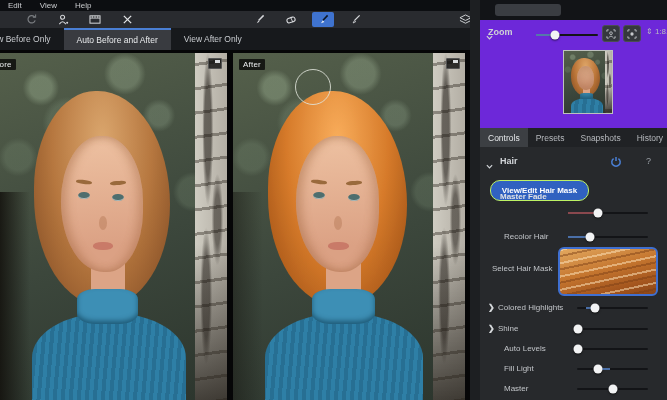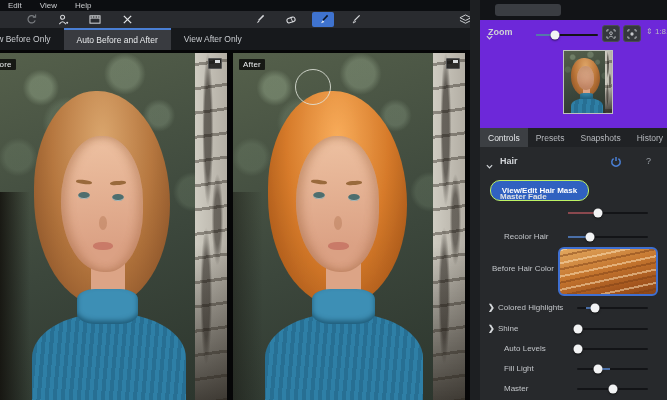--- a/index.html
+++ b/index.html
@@ -344,21 +344,21 @@
         <span class="ctl-label bold" style="left:20px;top:45px;">Master Fade</span>
         <div class="slider" style="left: 88px; top: 65px; width: 80px; --val: 37%; --fa: 0%; --fb: 37%; --fc: #8a484e;">
             <div class="thumb"></div>
           </div>
 
         <span class="ctl-label" style="left:24px;top:85px;">Recolor Hair</span>
         <div class="slider" style="left: 88px; top: 89px; width: 80px; --val: 28%; --fa: 0%; --fb: 28%; --fc: #4a6fa8;">
             <div class="thumb"></div>
           </div>
 
-        <span class="ctl-label" style="left:12px;top:117px;">Before Hair Color</span>
+        <span class="ctl-label" style="left:12px;top:117px;">Select Hair Mask</span>
         <div id="swatch"></div>
 
         <span class="row-chev" style="left:8px;top:156px;">❯</span>
         <span class="ctl-label" style="left:18px;top:156px;">Colored Highlights</span>
         <div class="slider" style="left: 97px; top: 160px; width: 71px; --val: 25%; --fa: 13%; --fb: 25%; --fc: #4a6fa8;">
             <div class="thumb"></div>
           </div>
 
         <span class="row-chev" style="left:8px;top:177px;">❯</span>
         <span class="ctl-label" style="left:18px;top:177px;">Shine</span>

